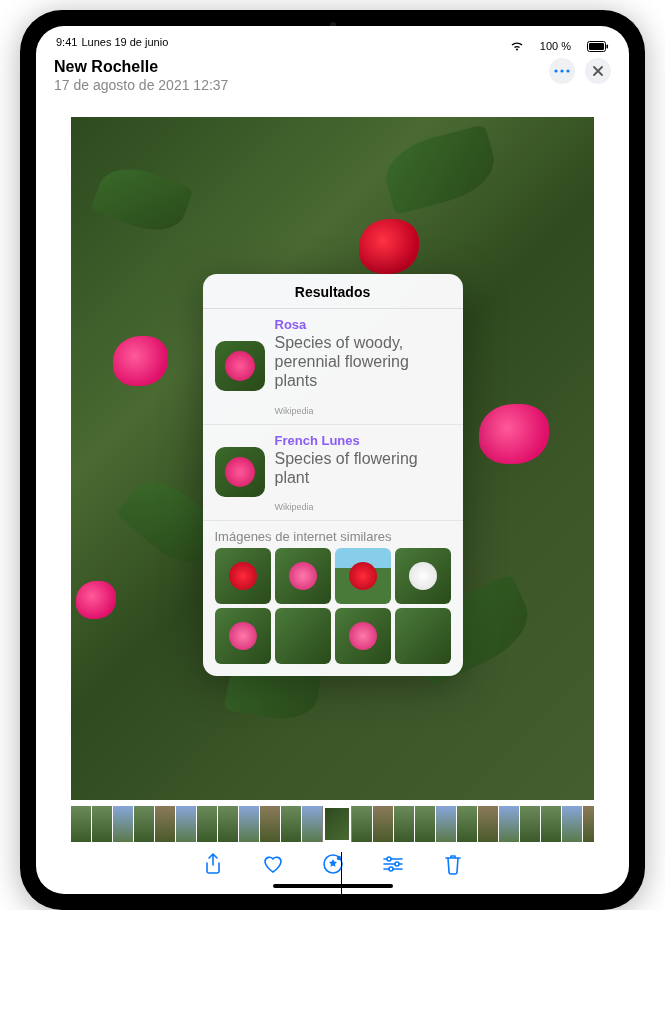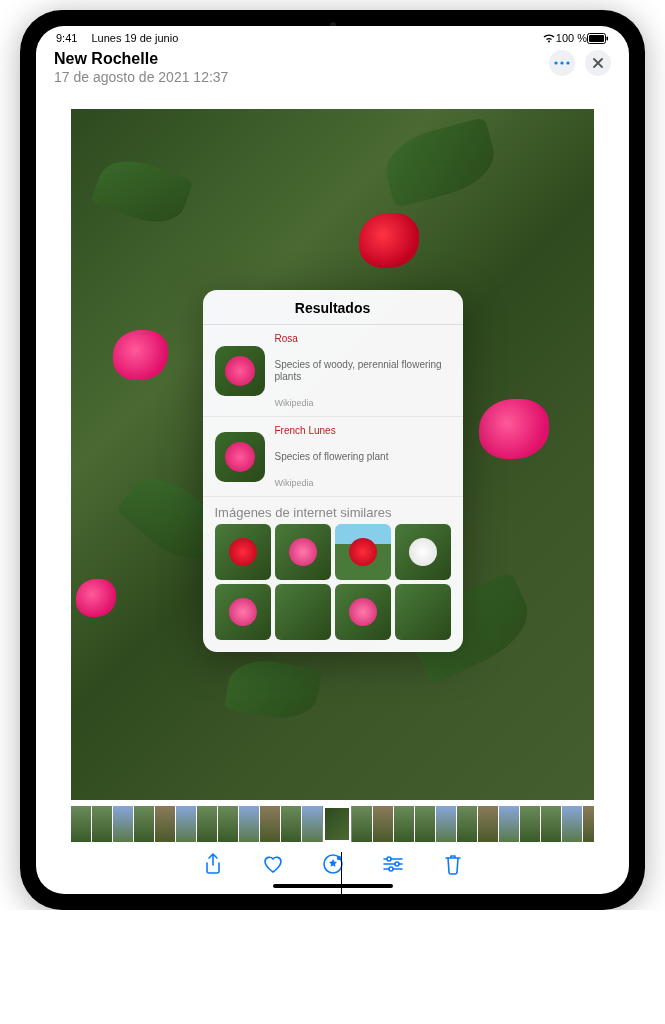--- a/index.html
+++ b/index.html
@@ -38,22 +38,22 @@
 
 .status-bar {
   display: flex;
   justify-content: space-between;
   align-items: center;
   padding: 6px 20px 2px;
   font-size: 11px;
   font-weight: 500;
   color: #000;
 }
-.status-left { display: flex; align-items: center; gap: 14px; }
-.status-right { display: flex; align-items: center; gap: 0; }
+.status-left { display: flex; align-items: center; gap: 4px; }
+.status-right { display: flex; align-items: center; gap: 16px; margin-top: 8px; }
 .battery-icon { display:inline-flex; align-items:center; }
 
 .header {
   display: flex;
   justify-content: space-between;
   align-items: flex-start;
   padding: 4px 18px 24px;
 }
 .header-left .title { font-size: 16px; font-weight: 700; }
 .header-left .subtitle { font-size: 14px; color: #888; margin-top: 1px; }
@@ -75,21 +75,21 @@
   overflow: hidden;
 }
 .leaf { position:absolute; border-radius: 50% 10% 50% 10%; background: linear-gradient(135deg,#3a6a2a,#2a4a1a); }
 .flower { position:absolute; border-radius: 50% 40% 50% 40%; }
 .flower.pink { background: radial-gradient(circle at 40% 40%, #ff5a9a, #e0106a 70%);}
 .flower.red { background: radial-gradient(circle at 40% 40%, #ff3344, #c00020 70%);}
 
 .popover {
   position: absolute;
   left: 50%;
-  top: 264px;
+  top: 248px;
   transform: translateX(-50%);
   width: 260px;
   background: rgba(250,250,252,0.98);
   border-radius: 14px;
   box-shadow: 0 8px 40px rgba(0,0,0,0.35);
   overflow: hidden;
   font-size: 12px;
 }
 .popover-header{
   text-align:center;
@@ -116,22 +116,22 @@
 .result-thumb{
   width:50px;height:50px;border-radius:10px;flex:none;
   background: linear-gradient(135deg,#3a6a2a,#2a4a1a);
   position:relative;
   overflow:hidden;
 }
 .result-thumb::after{
   content:"";position:absolute;inset:10px;border-radius:50%;
   background: radial-gradient(circle,#ff5a9a,#d01060);
 }
-.result-text .rtitle{font-weight:400;font-size:10px;color:#b91c1c;}
-.result-text .rdesc{font-size:10px;color:#666;line-height:1.2;margin-top:15px;}
+.result-text .rtitle{font-weight:700;font-size:13px;color:#8b5cf6;}
+.result-text .rdesc{font-size:16px;color:#666;line-height:1.2;margin-top:1px;}
 .result-text .rsrc{font-size:9px;color:#999;margin-top:15px;}
 
 .similar-head{ padding: 8px 12px 4px; color:#888; font-size:13px;}
 .similar-grid{
   display:grid;
   grid-template-columns: repeat(4,1fr);
   gap:4px;
   padding: 0 12px 12px;
 }
 .sim-cell{

